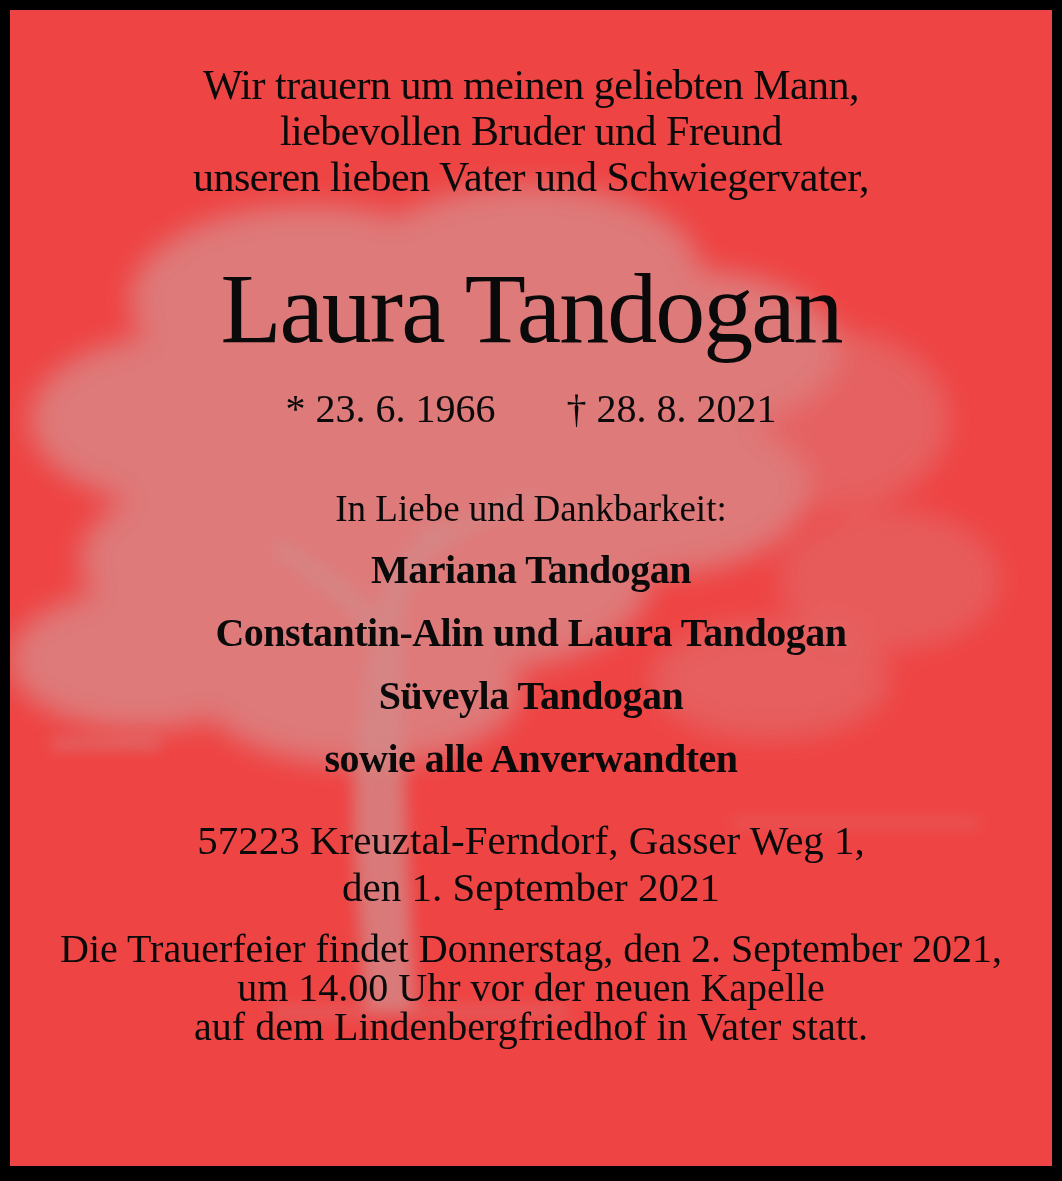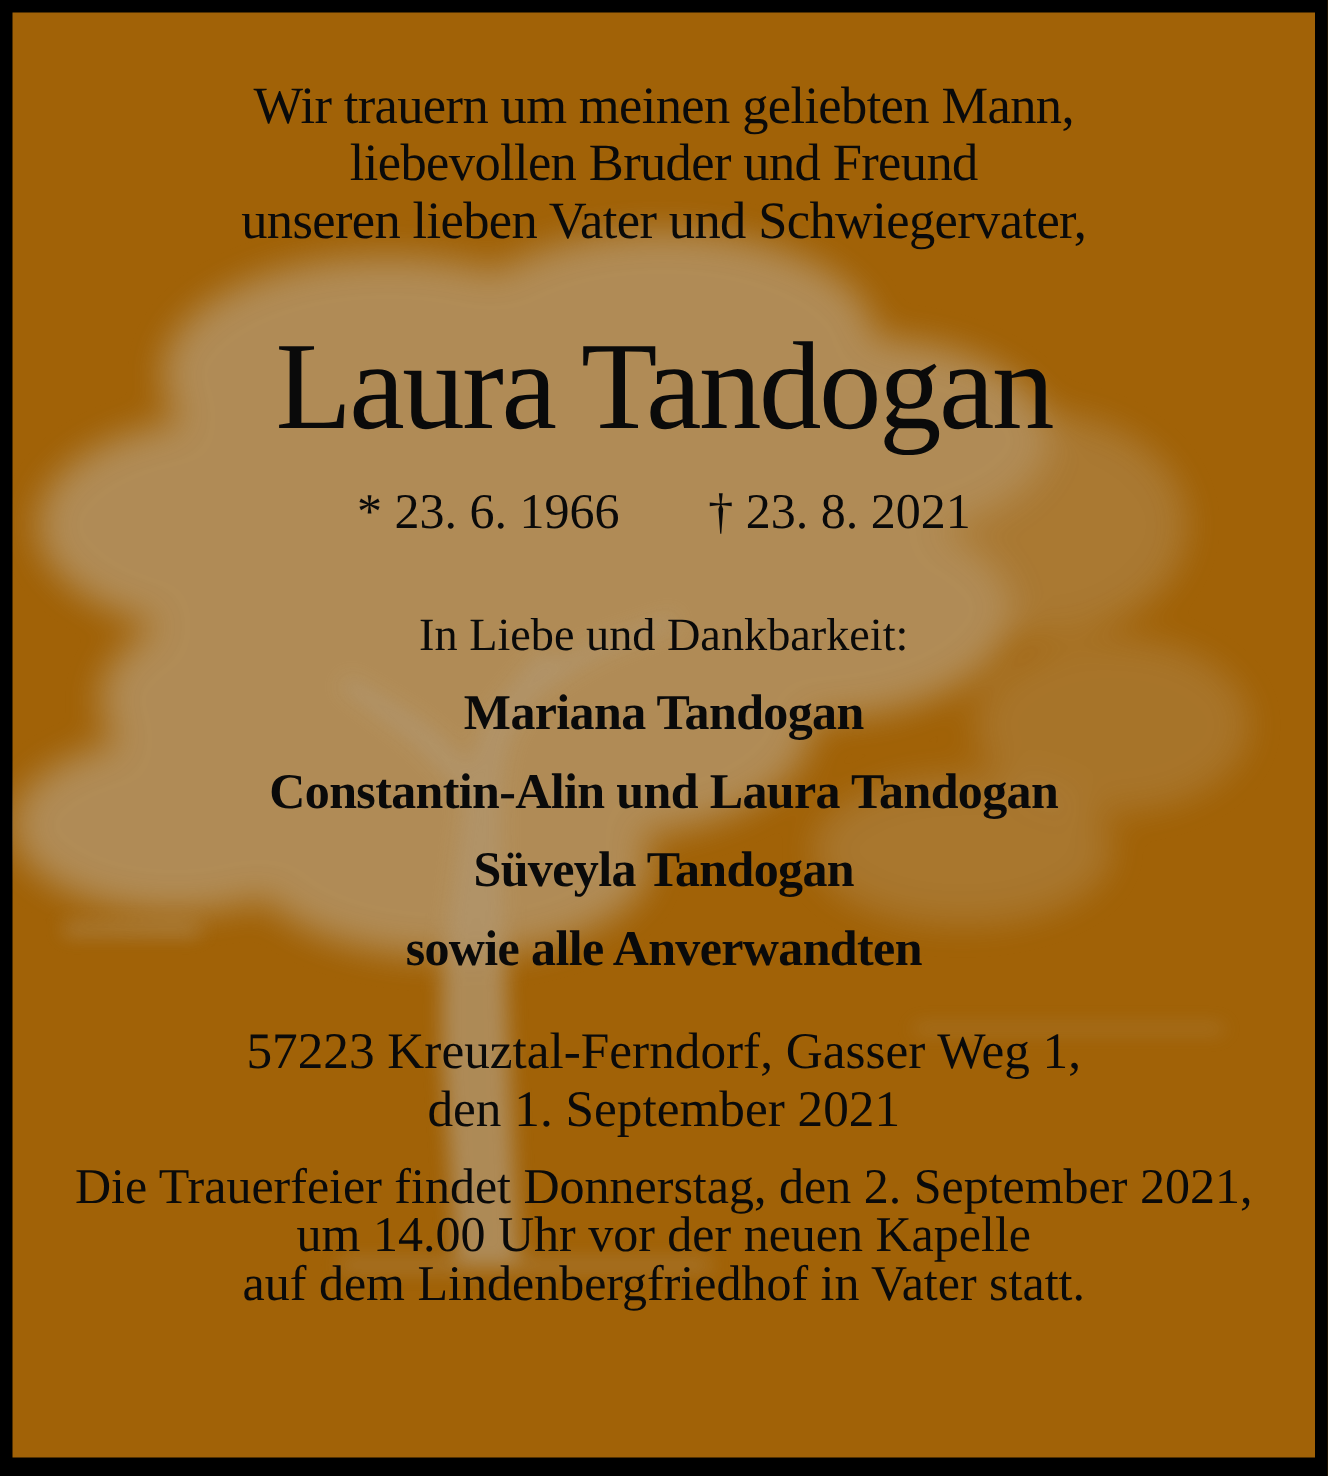--- a/index.html
+++ b/index.html
@@ -14,21 +14,21 @@
     background: #000000;
     overflow: hidden;
     font-family: "Liberation Serif", "DejaVu Serif", serif;
   }
   .sheet {
     position: absolute;
     left: 10px;
     top: 10px;
     right: 10px;
     bottom: 15px;
-    background: #a16207;
+    background: #ef4444;
     overflow: hidden;
   }
   .watermark {
     position: absolute;
     left: 0;
     top: 150px;
     width: 1042px;
     height: 900px;
     pointer-events: none;
     opacity: 0.55;
@@ -134,21 +134,21 @@
       <div class="intro">
         <div>Wir trauern um meinen geliebten Mann,</div>
         <div>liebevollen Bruder und Freund</div>
         <div>unseren lieben Vater und Schwiegervater,</div>
       </div>
 
       <div class="deceased-name">Laura Tandogan</div>
 
       <div class="dates-row">
         <span>* 23. 6. 1966</span>
-        <span>† 23. 8. 2021</span>
+        <span>† 28. 8. 2021</span>
       </div>
 
       <div class="dedication">In Liebe und Dankbarkeit:</div>
 
       <div class="mourners">
         <div class="mourner-line">Mariana Tandogan</div>
         <div class="mourner-line">Constantin-Alin und Laura Tandogan</div>
         <div class="mourner-line">Süveyla Tandogan</div>
         <div class="mourner-line">sowie alle Anverwandten</div>
       </div>

